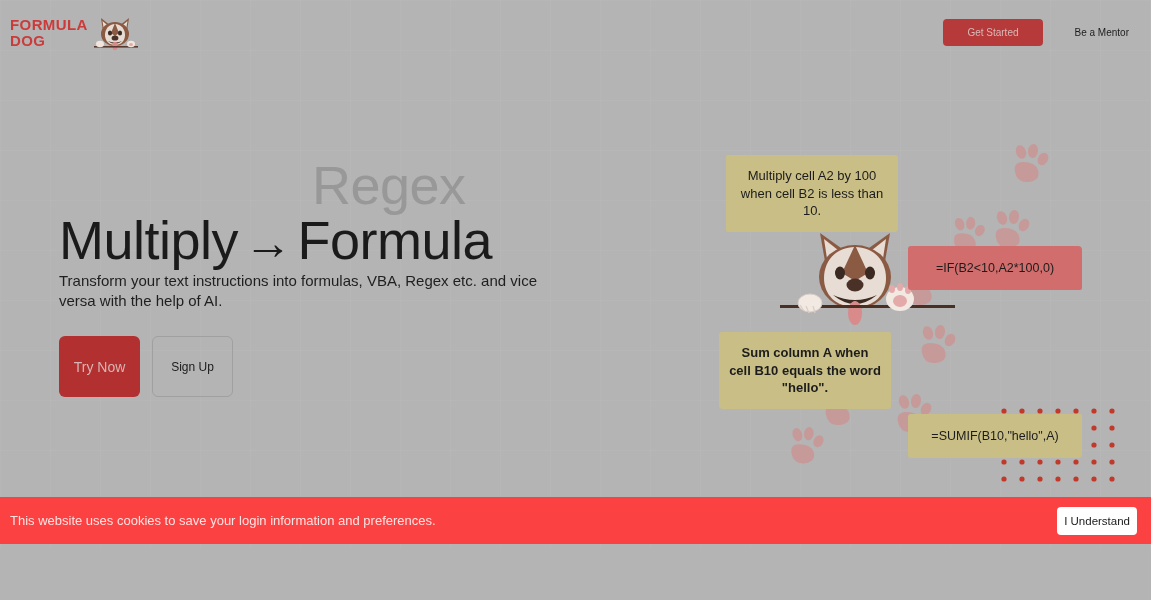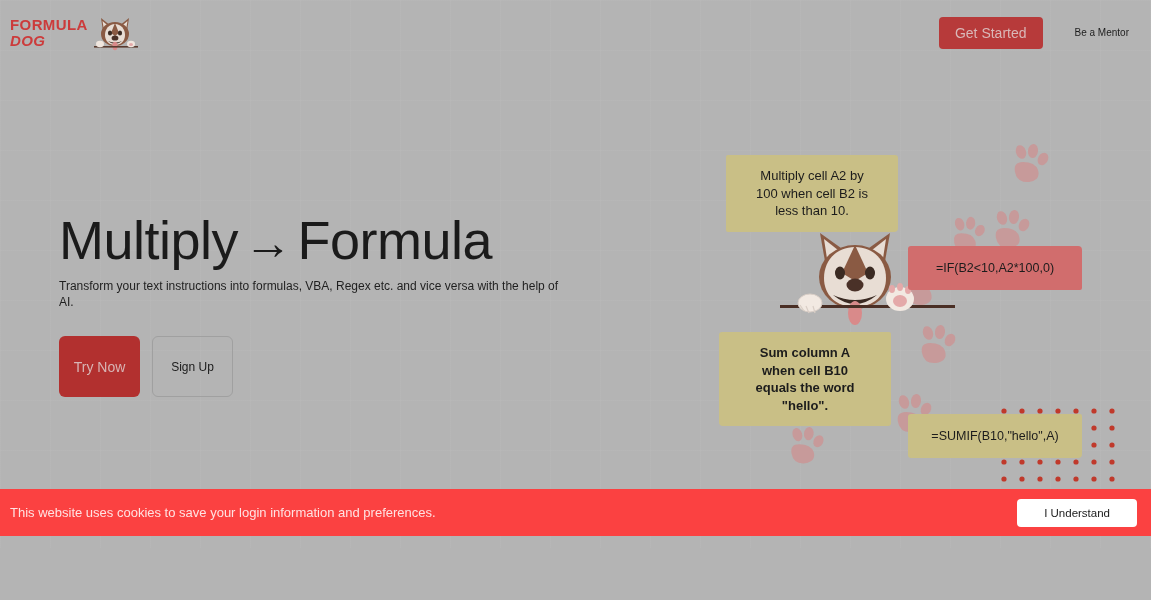--- a/index.html
+++ b/index.html
@@ -26,30 +26,30 @@
     padding:0 22px 0 10px;
   }
   .logo-wrap { display:flex; align-items:center; gap:0px; }
   .logo-text {
     color:#cc3b3b;
     font-weight:bold;
     font-size:15px;
     line-height:16px;
     letter-spacing:0.4px;
   }
-  .logo-line2 { display:block;font-style:italic; }
+  .logo-line2 { display:block; }
   .logo-dog { width:52px; height:38px; margin-left:2px; }
   .header-spacer { flex:1; }
   #get-started-btn {
     background:#b73a3a;
     color:#d9b8b8;
     border:none;
     border-radius:4px;
-    font-size:14px;
-    padding:8px 16px;
+    font-size:10px;
+    padding:8px 24px;
     cursor:pointer;
     font-family:"Liberation Sans", sans-serif;
   }
   #be-mentor-link {
     color:#1d1d1d;
     font-size:10px;
     margin-left:32px;
     cursor:pointer;
     text-decoration:none;
   }
@@ -79,22 +79,22 @@
     font-size:54px;
     color:#1b1b1b;
     font-weight:400;
     line-height:1;
     letter-spacing:-0.5px;
     white-space:nowrap;
   }
   .arrow-glyph { font-size:48px; padding:0 6px; }
   .headline-word2 { }
   #hero-sub {
-    margin-top:16px;
-    font-size:12px;
+    margin-top:8px;
+    font-size:15px;
     color:#1f1f1f;
     line-height:1.3;
     width:505px;
   }
   #cta-row { margin-top:26px; display:flex; gap:12px; }
   #try-now-btn {
     background:#b2302f;
     color:#d8b5b5;
     border:none;
     border-radius:6px;
@@ -117,21 +117,21 @@
   
   #hero-right { position:absolute; left:690px; top:120px; width:461px; height:400px; }
 
   .bubble {
     position:absolute;
     background:#c9bf86;
     color:#1c1c1c;
     font-size:13px;
     line-height:1.35;
     text-align:center;
-    padding:12px 28px;
+    padding:12px 10px;
   }
   #bubble-1 { left:36px; top:35px; width:172px; border-radius:2px 3px 4px 2px; }
   #bubble-2 { left:29px; top:212px; width:172px; border-radius:3px 2px 3px 4px;font-weight:bold; }
 
   .formula-box {
     position:absolute;
     font-size:12.5px;
     color:#1c1c1c;
     text-align:center;
     padding:15px 10px;
@@ -145,35 +145,35 @@
     left:218px; top:278px; width:174px;
     background:#c9bf86; border-radius:3px 2px 4px 3px;
   }
 
   .paw { position:absolute; }
   .dotgrid { position:absolute; }
   #dog-illo { position:absolute; left:90px; top:105px; width:175px; height:105px; }
 
   
   #cookie-bar {
-    position:absolute; left:0; bottom:12px;
+    position:absolute; left:0; bottom:4px;
     width:1151px; height:47px;
     background:#fb4141;
     display:flex; align-items:center;
     padding:0 14px 0 10px;
   }
   #cookie-text { color:#ffe2e2; font-size:13px; }
   #i-understand-btn {
     margin-left:auto;
     background:#ffffff;
     color:#1b1b1b;
     border:none;
     border-radius:4px;
     font-size:11.5px;
-    padding:8px 27px;
+    padding:8px 7px;
     cursor:pointer;
     font-family:"Liberation Sans", sans-serif;
   }
 </style>
 </head>
 <body>
 
 <div id="page">
 
   <div id="header">
@@ -214,20 +214,21 @@
 
     <div class="header-spacer"></div>
 
     <button id="get-started-btn">Get Started</button>
     <a id="be-mentor-link">Be a Mentor</a>
   </div>
 
   <div id="hero-left">
 
     <div class="headline-row">
+      <div class="word-ghost">Regex</div>
       <div class="headline-main">
         <span>Multiply</span><span class="arrow-glyph">→</span><span class="headline-word2">Formula</span>
       </div>
     </div>
 
     <p id="hero-sub">Transform your text instructions into formulas, VBA, Regex etc. and vice versa with the help of AI.</p>
 
     <div id="cta-row">
       <button id="try-now-btn">Try Now</button>
       <button id="sign-up-btn">Sign Up</button>

